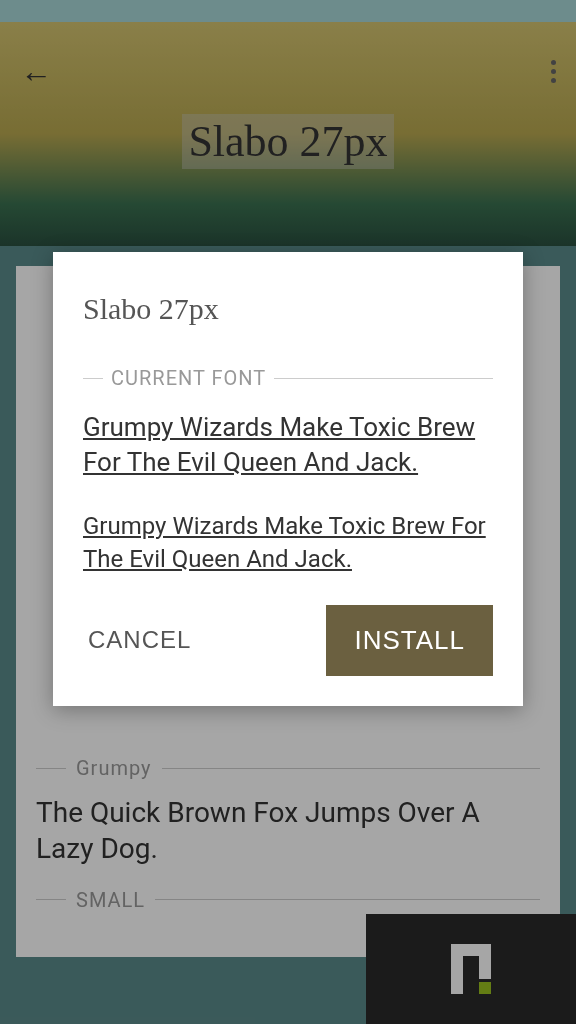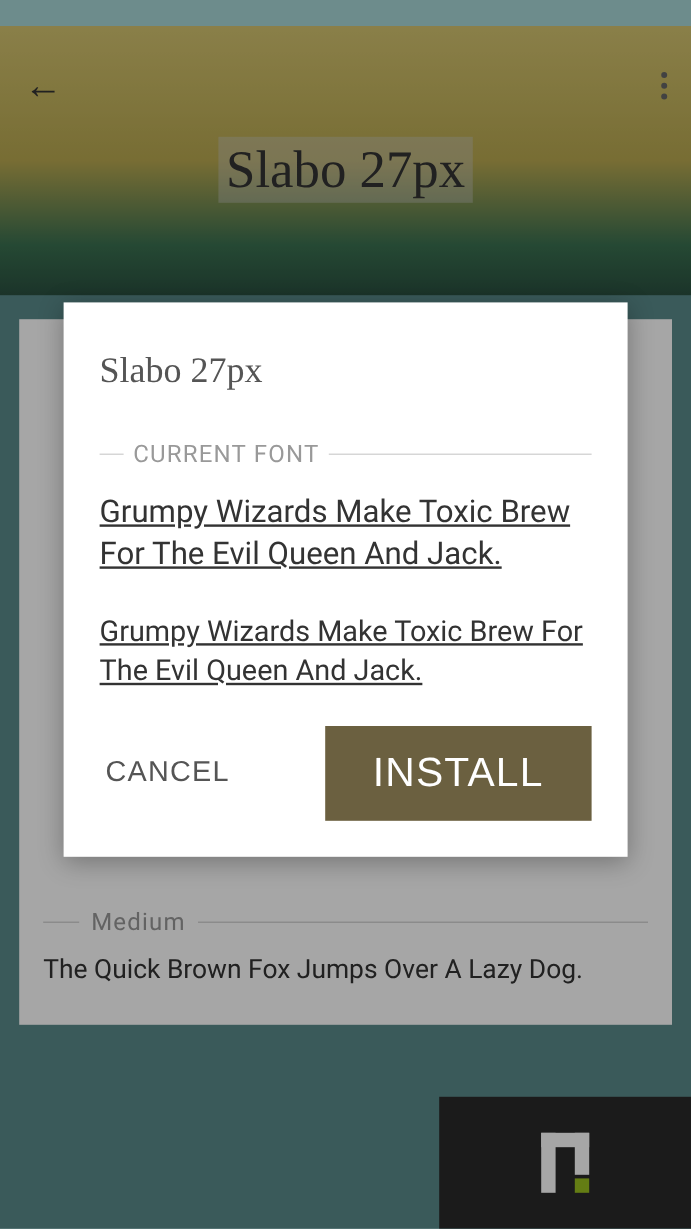--- a/index.html
+++ b/index.html
@@ -64,21 +64,21 @@
     .section-divider {
       display: flex;
       align-items: center;
       margin: 20px 0 15px 0;
       color: #999;
       font-size: 20px;
       letter-spacing: 1px;
     }
     .section-divider::before { content: ''; width: 30px; height: 1px; background: #ccc; margin-right: 10px; }
     .section-divider::after { content: ''; flex: 1; height: 1px; background: #ccc; margin-left: 10px; }
-    .sample-medium { font-size: 22px; color: #333; line-height: 1.3; }
+    .sample-medium { font-size: 28px; color: #333; line-height: 1.3; }
     
     .overlay {
       position: absolute;
       top: 0; left: 0; right: 0; bottom: 0;
       background: rgba(0,0,0,0.35);
       z-index: 10;
     }
     
     .dialog {
       position: absolute;
@@ -121,25 +121,25 @@
     }
     .btn-cancel {
       font-size: 24px;
       color: #555;
       letter-spacing: 1px;
       background: none;
       border: none;
       padding: 15px 5px;
     }
     .btn-install {
-      font-size: 34px;
+      font-size: 26px;
       color: #fff;
       background: #6b6040;
       border: none;
-      padding: 20px 40px;
+      padding: 20px 28px;
       letter-spacing: 1px;
       margin-left: 19px;
     }
     
     .bottom-overlay {
       position: absolute;
       bottom: 0;
       right: 0;
       width: 210px;
       height: 110px;
@@ -212,23 +212,26 @@
           <div class="dot"></div>
           <div class="dot"></div>
       </div>
     </div>
     <span class="hero-title">Slabo 27px</span>
   </div>
 
   <div class="content-card">
     <div style="height:440px"></div>
     <div class="section-divider">
-      <span>Medium</span>
+      <span>Grumpy</span>
     </div>
     <div class="sample-medium">The Quick Brown Fox Jumps Over A Lazy Dog.</div>
+    <div class="section-divider">
+      <span>SMALL</span>
+    </div>
   </div>
 </div>
 
 <div class="brand-footer">PHONANDROID</div>
 
 <div class="bottom-overlay">
   <div class="logo-shape">
     <div class="logo-v"></div>
     <div class="logo-h"></div>
     <div class="logo-v2"></div>

